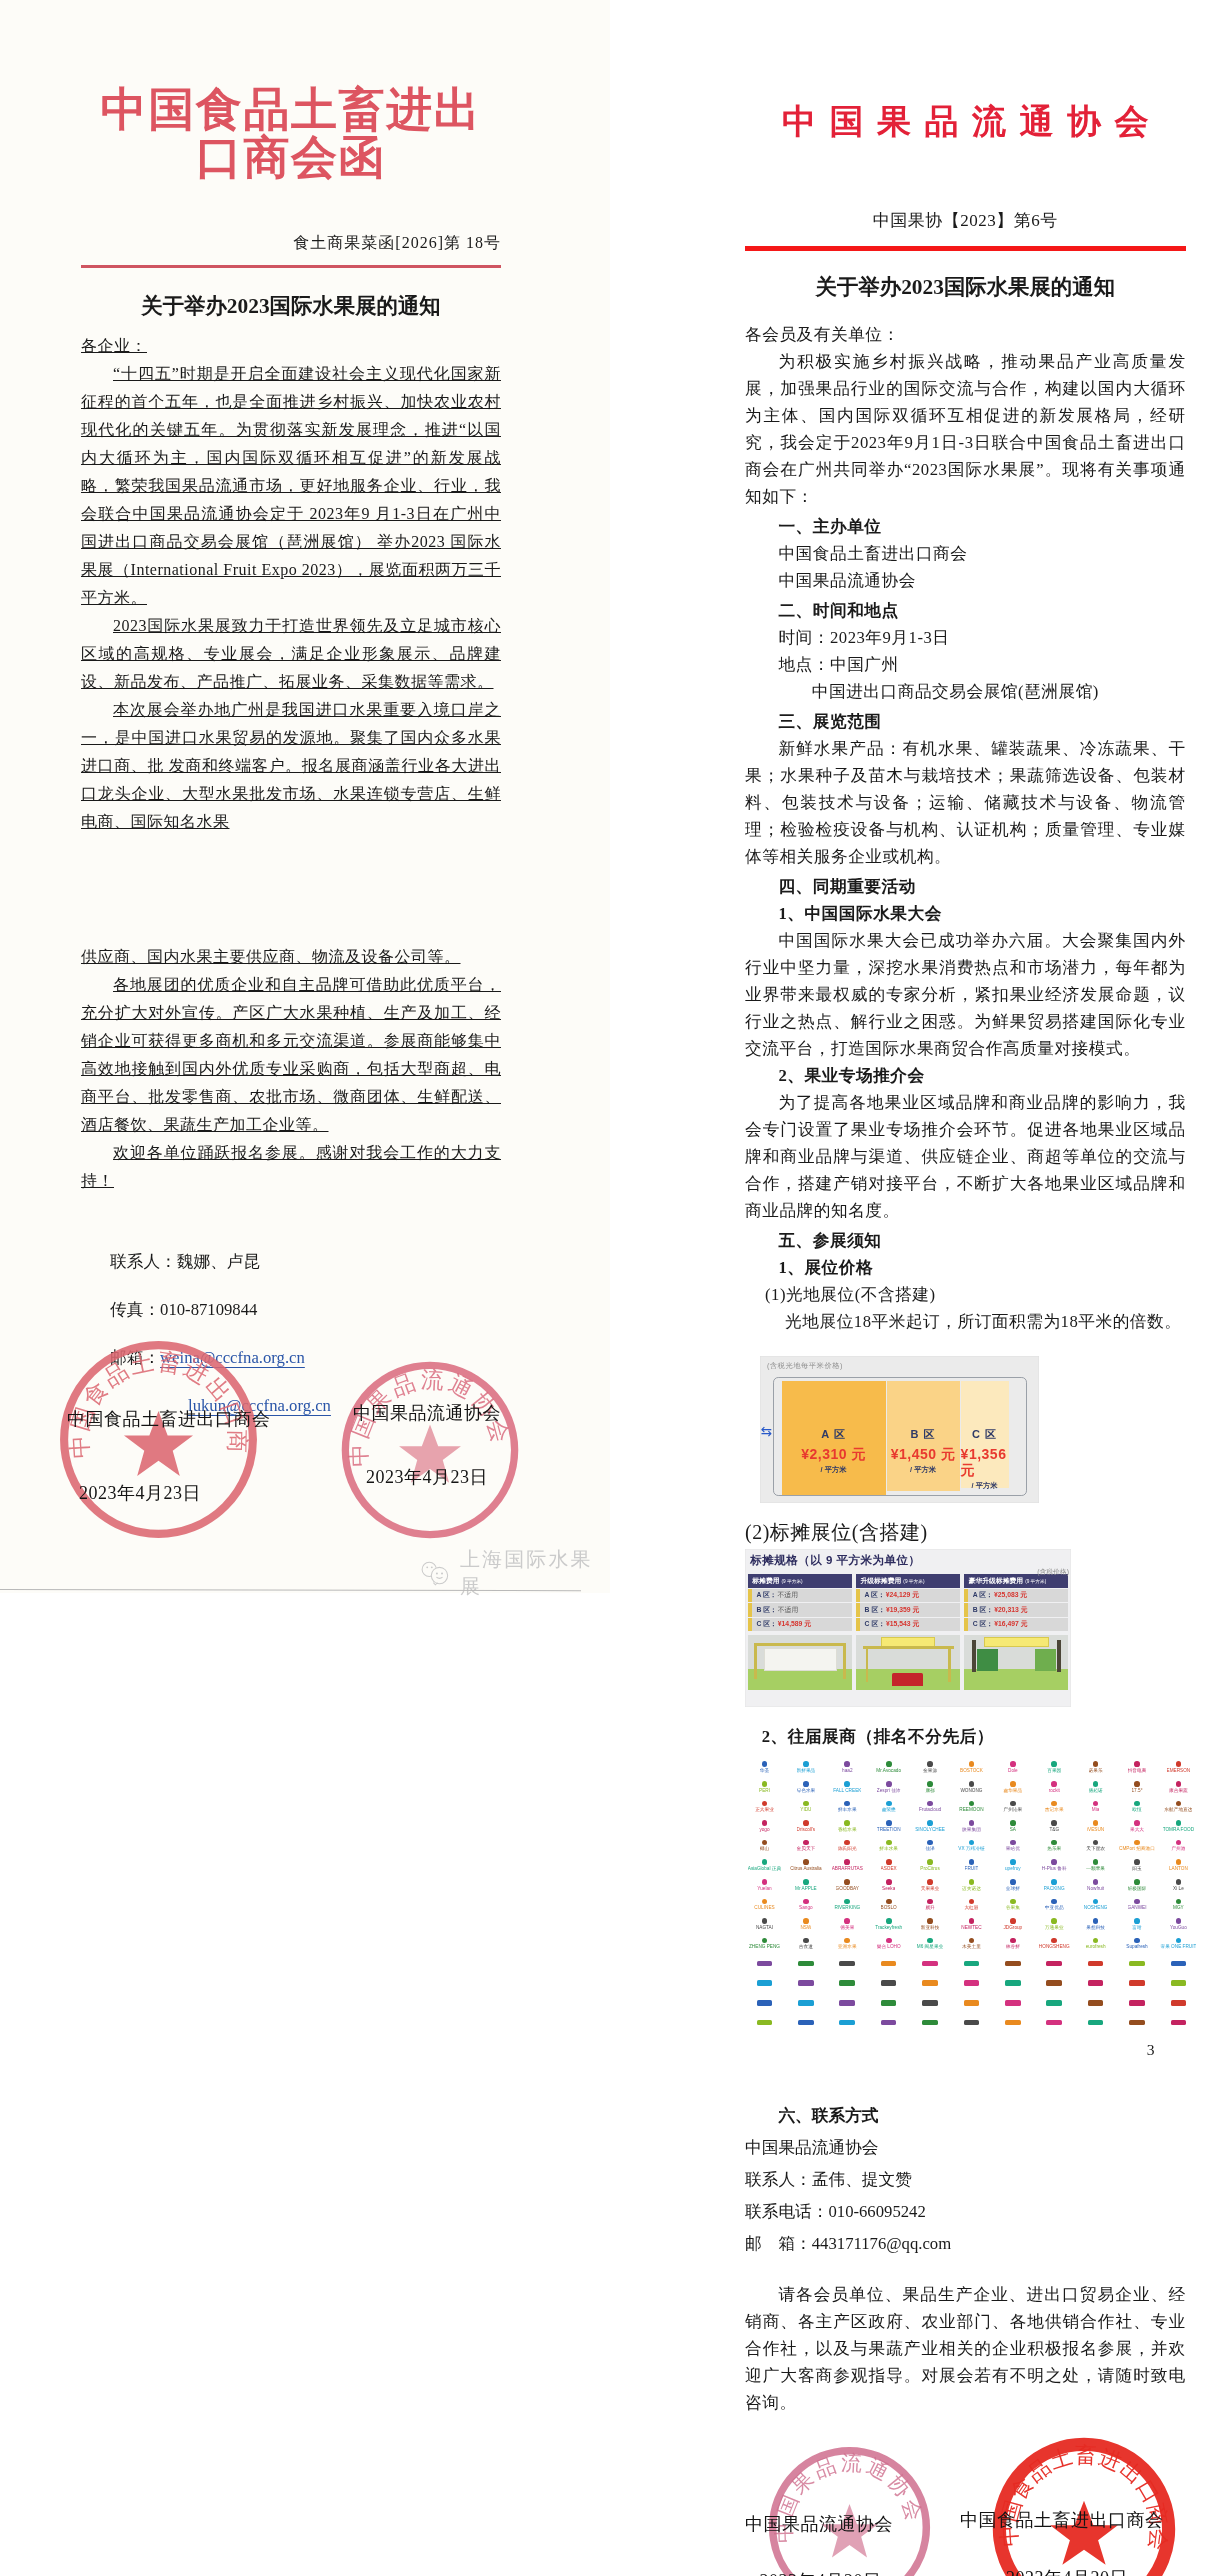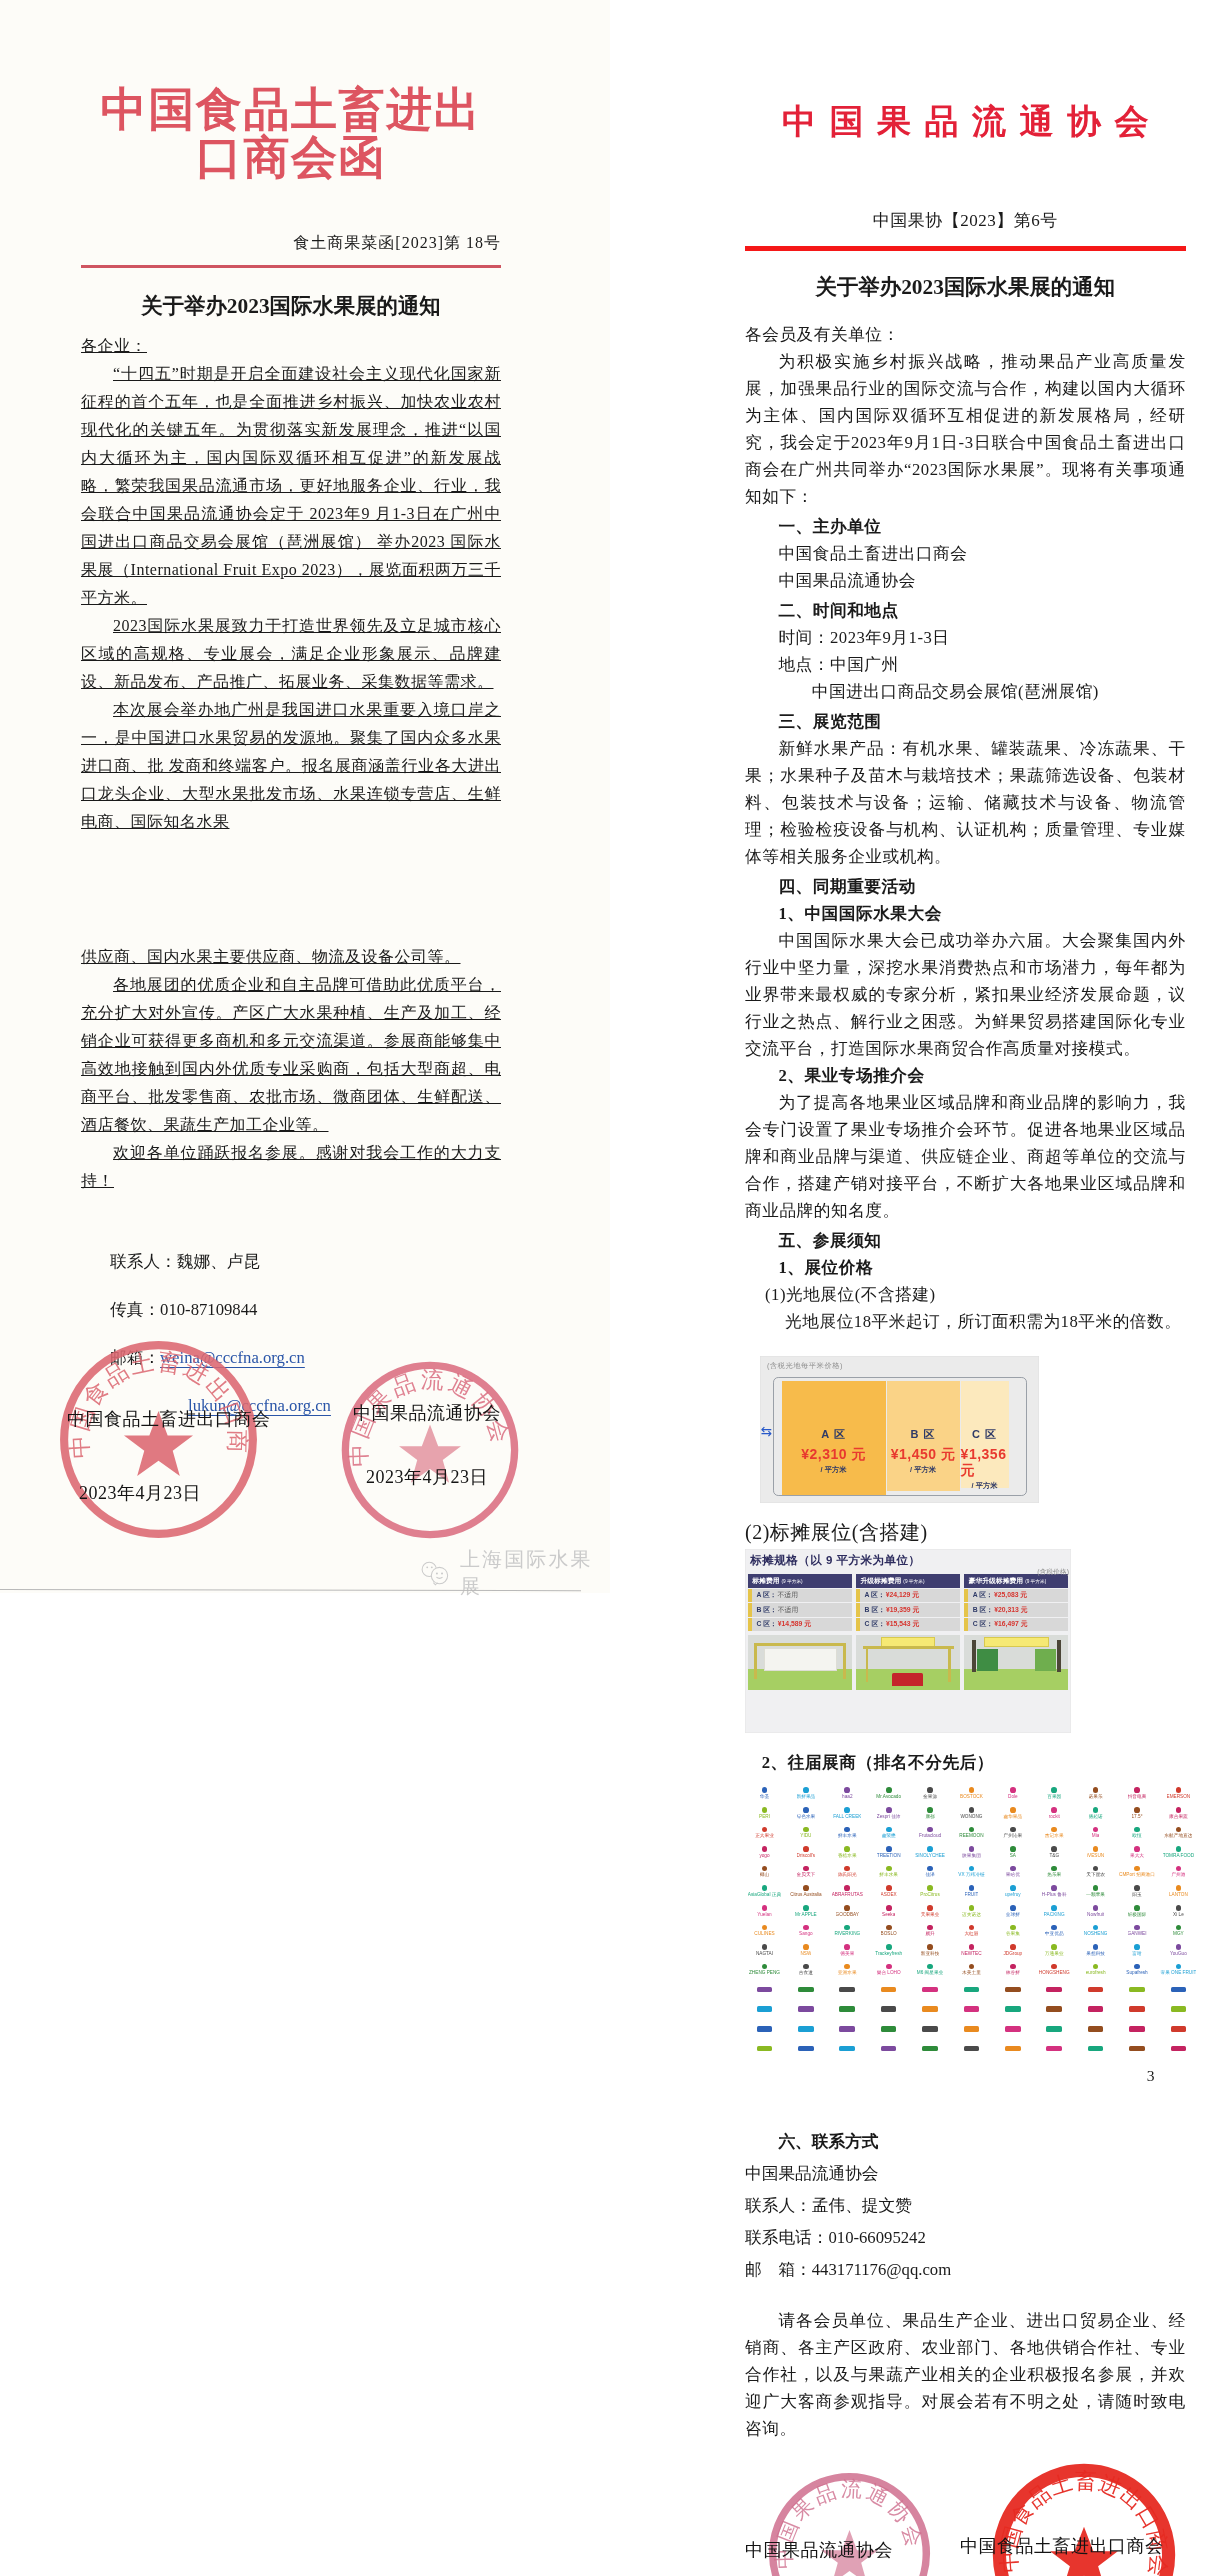--- a/index.html
+++ b/index.html
@@ -79,21 +79,21 @@
   }
   .os-zones{position:absolute;left:22px;top:25px;display:flex;align-items:flex-start;}
   .zone{position:relative;margin-right:1px;display:flex;flex-direction:column;align-items:center;}
   .zone-name{margin-top:46px;font-size:11px;font-weight:bold;color:#2f3a67;letter-spacing:1px;}
   .zone-price{margin-top:4.2px;font-size:14px;font-weight:bold;color:#e8392f;letter-spacing:0.5px;}
   .zone-unit{margin-top:1px;font-size:7.3px;font-weight:bold;color:#2f3a67;}
   .os-icon{position:absolute;left:1px;top:67px;font-size:13.5px;color:#2758c9;}
 
   
   .img-booth{
-    position:relative;width:326px;height:184px;background:#f0f0f2;
+    position:relative;width:326px;height:158px;background:#f0f0f2;
     margin-top:3.1px;font-family:"Liberation Sans","DejaVu Sans",sans-serif;
     box-shadow:0 0 0 0.5px #e3e3e3 inset;overflow:hidden;
   }
   .bt-title{padding:4.2px 0 0 5.2px;font-size:11.5px;font-weight:bold;color:#2d2c5e;letter-spacing:0.5px;}
   .bt-note{position:absolute;right:2.1px;top:17.7px;font-size:6.8px;color:#8f8f8f;}
   .bt-cols{display:flex;gap:4.2px;padding:5.2px 2.1px 0 3.1px;}
   .bt-col{width:104px;flex:0 0 auto;}
   .bt-head{
     height:14px;background:#3f3e70;color:#ffffff;font-size:6.8px;font-weight:bold;
     display:flex;align-items:center;padding-left:4.2px;letter-spacing:0px;white-space:nowrap;
@@ -135,21 +135,21 @@
   .r-contact{margin-top:41px;font-size:16.7px;line-height:32px;}
   .r-contact .hd{font-weight:bold;text-indent:2em;}
   .r-stamps{position:relative;height:224px;margin-top:19px;}
 </style>
 </head>
 <body>
 
 <div class="page-left">
   <div class="content">
     <div class="l-header">中国食品土畜进出口商会函</div>
-    <div class="l-docnum">食土商果菜函[2023]第 18号</div>
+    <div class="l-docnum">食土商果菜函[2026]第 18号</div>
     <div class="l-rule"></div>
     <div class="l-title">关于举办2023国际水果展的通知</div>
     <div class="l-body">
       <p>各企业：</p>
       <p class="ind">“十四五”时期是开启全面建设社会主义现代化国家新征程的首个五年，也是全面推进乡村振兴、加快农业农村现代化的关键五年。为贯彻落实新发展理念，推进“以国内大循环为主，国内国际双循环相互促进”的新发展战略，繁荣我国果品流通市场，更好地服务企业、行业，我会联合中国果品流通协会定于 2023年9 月1-3日在广州中国进出口商品交易会展馆（琶洲展馆） 举办2023 国际水果展（International Fruit Expo 2023），展览面积两万三千平方米。</p>
       <p class="ind">2023国际水果展致力于打造世界领先及立足城市核心区域的高规格、专业展会，满足企业形象展示、品牌建设、新品发布、产品推广、拓展业务、采集数据等需求。</p>
       <p class="ind">本次展会举办地广州是我国进口水果重要入境口岸之一，是中国进口水果贸易的发源地。聚集了国内众多水果进口商、批 发商和终端客户。报名展商涵盖行业各大进出口龙头企业、大型水果批发市场、水果连锁专营店、生鲜电商、国际知名水果</p>
       <div class="pgap"></div>
       <p>供应商、国内水果主要供应商、物流及设备公司等。</p>
       <p class="ind">各地展团的优质企业和自主品牌可借助此优质平台，充分扩大对外宣传。产区广大水果种植、生产及加工、经销企业可获得更多商机和多元交流渠道。参展商能够集中高效地接触到国内外优质专业采购商，包括大型商超、电商平台、批发零售商、农批市场、微商团体、生鲜配送、酒店餐饮、果蔬生产加工企业等。</p>

